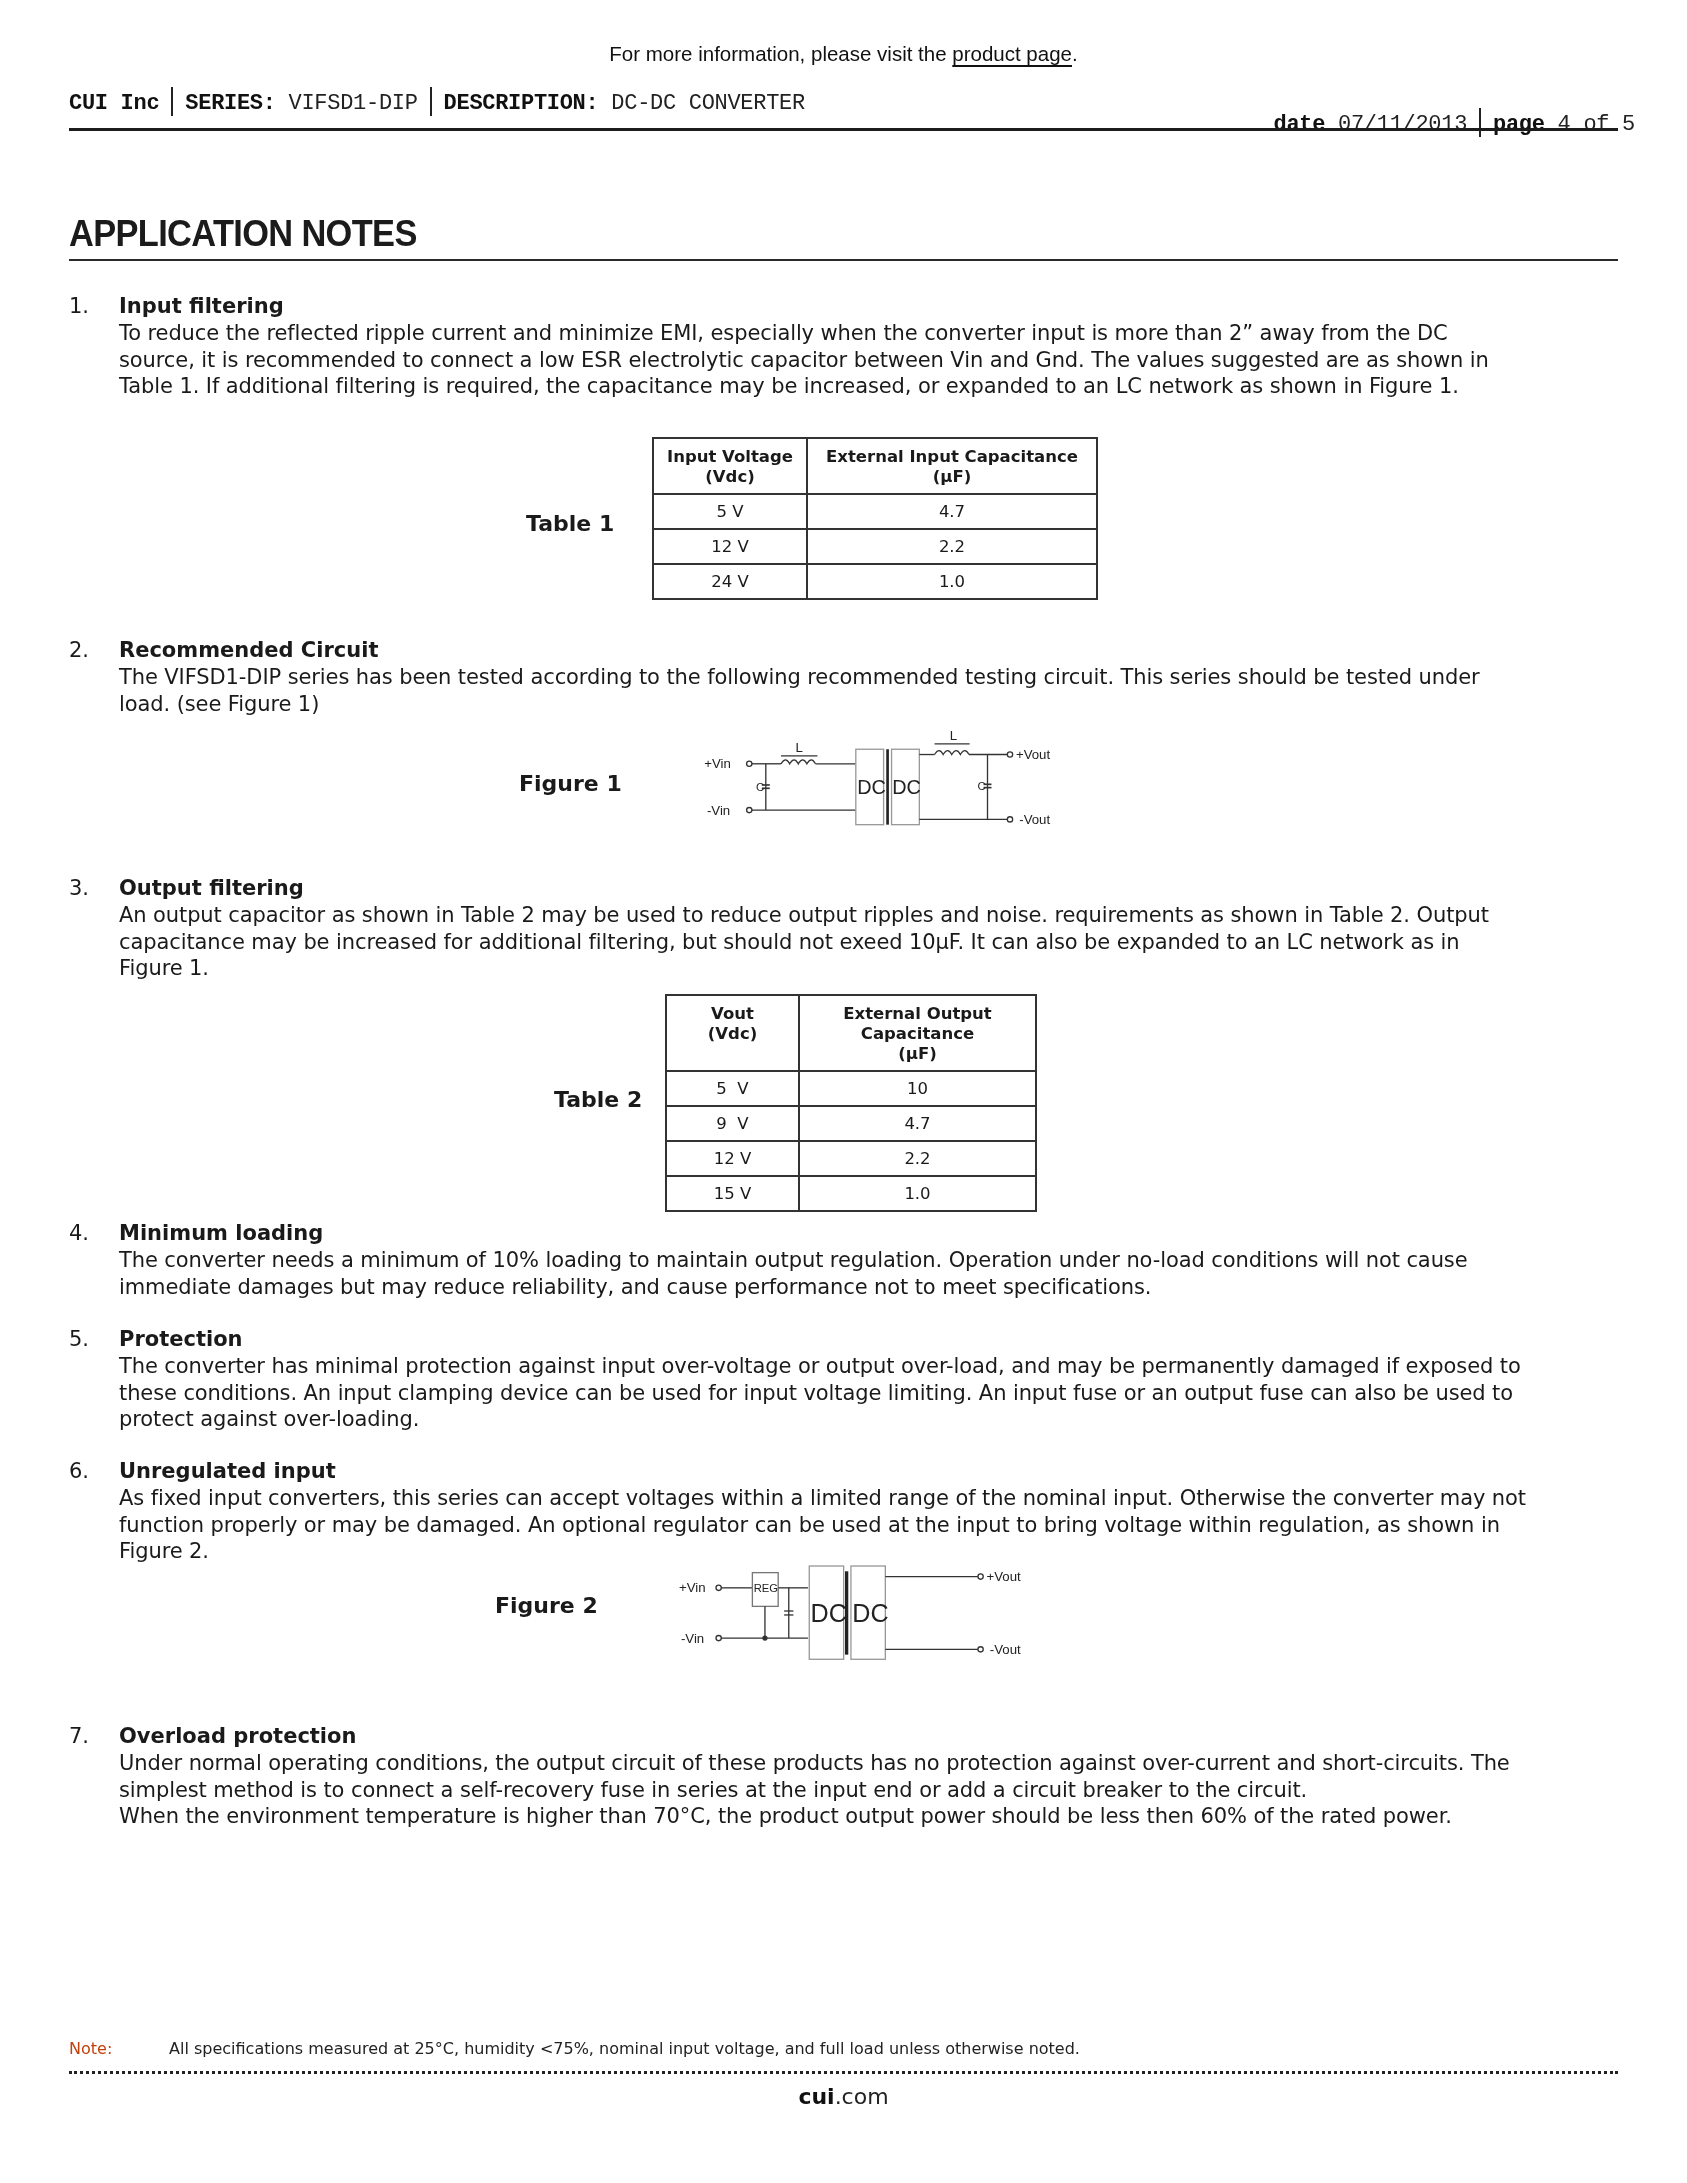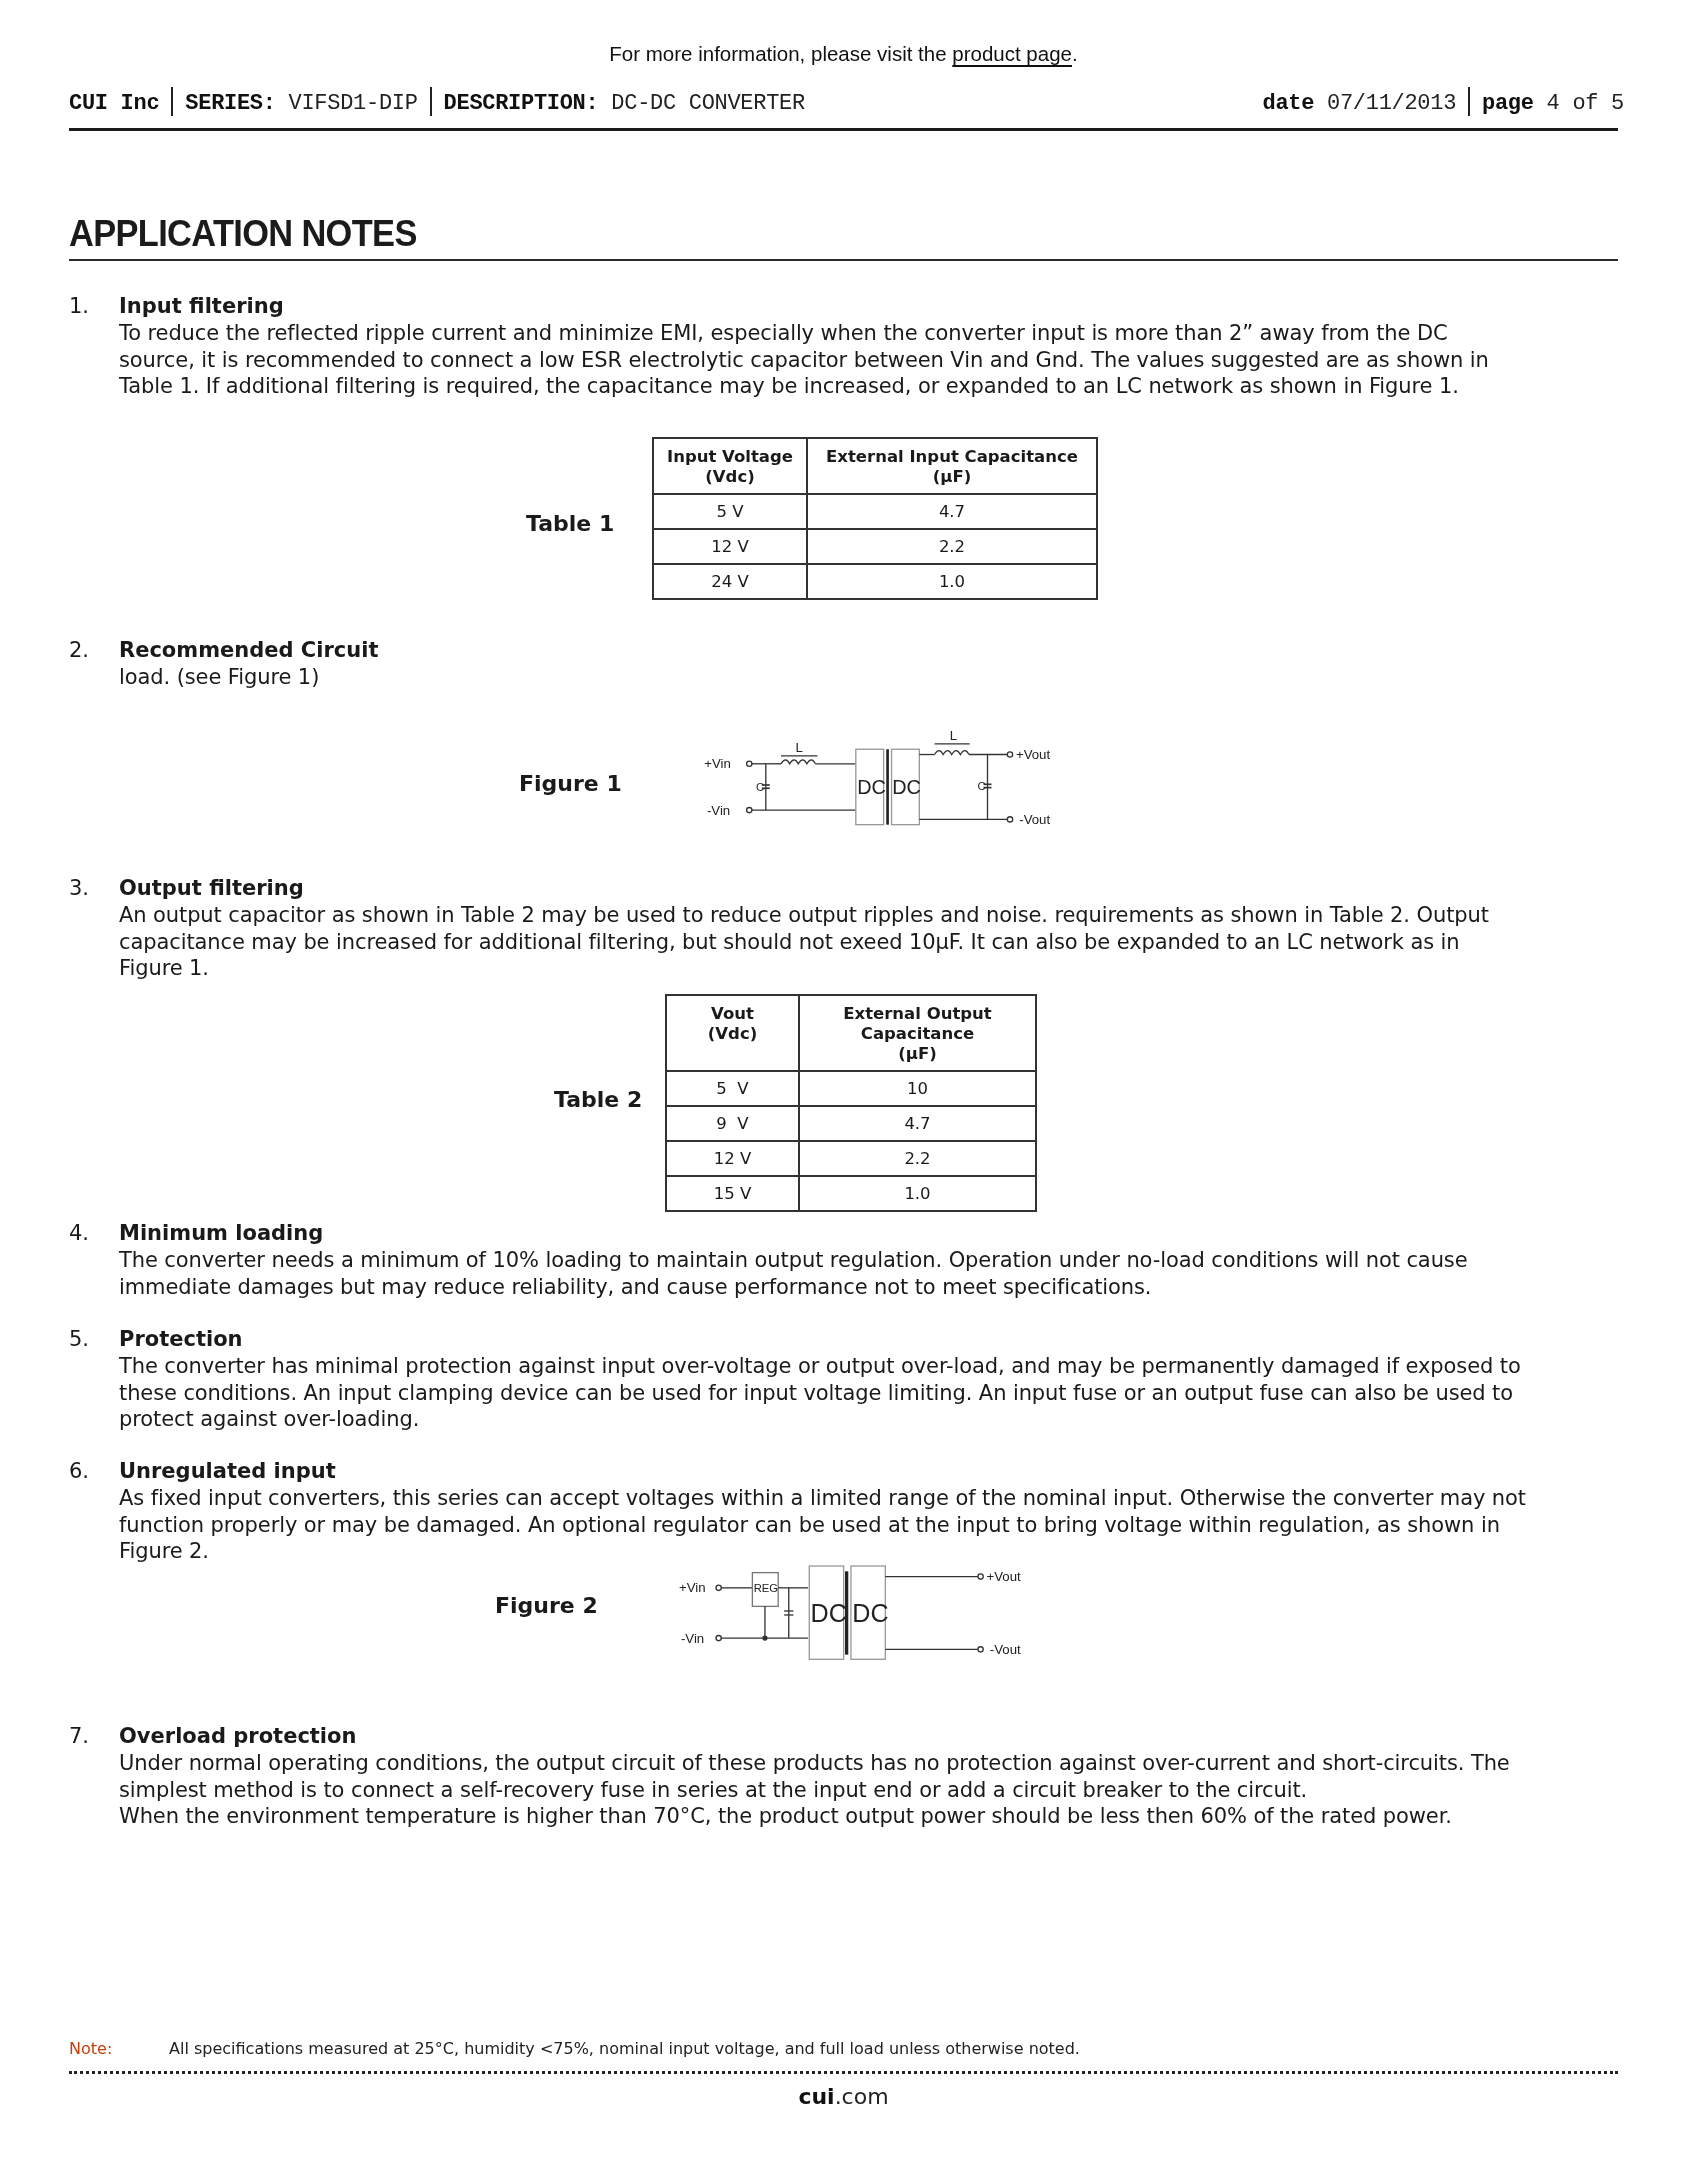--- a/index.html
+++ b/index.html
@@ -4,21 +4,21 @@
 <style>
   html, body { margin: 0; padding: 0; background: #ffffff; }
   body { width: 1687px; height: 2183px; position: relative; overflow: hidden; color: #1a1a1a; font-family: "DejaVu Sans", sans-serif; }
   .abs { position: absolute; }
   .info-line { top: 42px; left: 0; width: 1687px; text-align: center; font-family: Liberation Sans, sans-serif; font-size: 20.5px; color: #111; }
   .info-line a { color: #111; text-decoration: underline; text-underline-offset: 4px; }
   .hdr { top: 89px; font-family: Liberation Mono, monospace; font-size: 22px; color: #222; white-space: nowrap; letter-spacing: -0.3px; }
   .hdr b { font-weight: 700; color: #111; }
   .hdr .sep { display: inline-block; width: 2px; height: 29px; background: #222; vertical-align: middle; margin: 0 12px; position: relative; top: -2px; }
   .hdr-left { left: 69px; }
-  .hdr-right { right: 63px; }
+  .hdr-right { right: 52px; margin-top: 21px; }
   .rule-top { top: 128px; left: 69px; width: 1549px; height: 2.6px; background: #1c1c1c; }
   .section-title { top: 213px; left: 69px; font-family: "Liberation Sans", sans-serif; font-weight: 700; font-size: 37px; letter-spacing: -0.7px; color: #1b1b1b; transform: scaleX(0.93); transform-origin: left; }
   .rule-section { top: 259px; left: 69px; width: 1549px; height: 2px; background: #2a2a2a; }
   .item-num { left: 69px; font-size: 21px; color: #1a1a1a; }
   .item-head { left: 119px; font-size: 21px; font-weight: 700; color: #1a1a1a; }
   .item-body { left: 119px; width: 1502px; font-size: 21px; line-height: 26.5px; color: #1a1a1a; letter-spacing: -0.1px; }
   .item-body p { margin: 0; }
   .fig-label { font-size: 22px; font-weight: 700; color: #1a1a1a; }
   table.spec { position: absolute; border-collapse: collapse; font-family: "DejaVu Sans", sans-serif; color: #1a1a1a; }
   table.spec th, table.spec td { border: 2px solid #333; text-align: center; padding: 0; }
@@ -75,20 +75,21 @@
   <tr>
         <td>24 V</td>
         <td>1.0</td>
       </tr>
 </tbody>
   </table>
 
 <div class="abs item-num" style="top:638px">2.</div>
 <div class="abs item-head" style="top:638px">Recommended Circuit</div>
 <div class="abs item-body" style="top:664px">
+  <p>The VIFSD1-DIP series has been tested according to the following recommended testing circuit. This series should be tested under</p>
   <p>load. (see Figure 1)</p>
 </div>
 
 <div class="abs fig-label" style="top:771px; left:519px">Figure 1</div>
 <svg class="abs" style="left:695px; top:728px" width="450" height="106" viewBox="0 0 680 160">
   <g stroke="#333" stroke-width="2" fill="none">
 
     <circle cx="82" cy="54" r="4"></circle>
     <circle cx="82" cy="124" r="4"></circle>
     <line x1="86" y1="54" x2="130" y2="54"></line>

